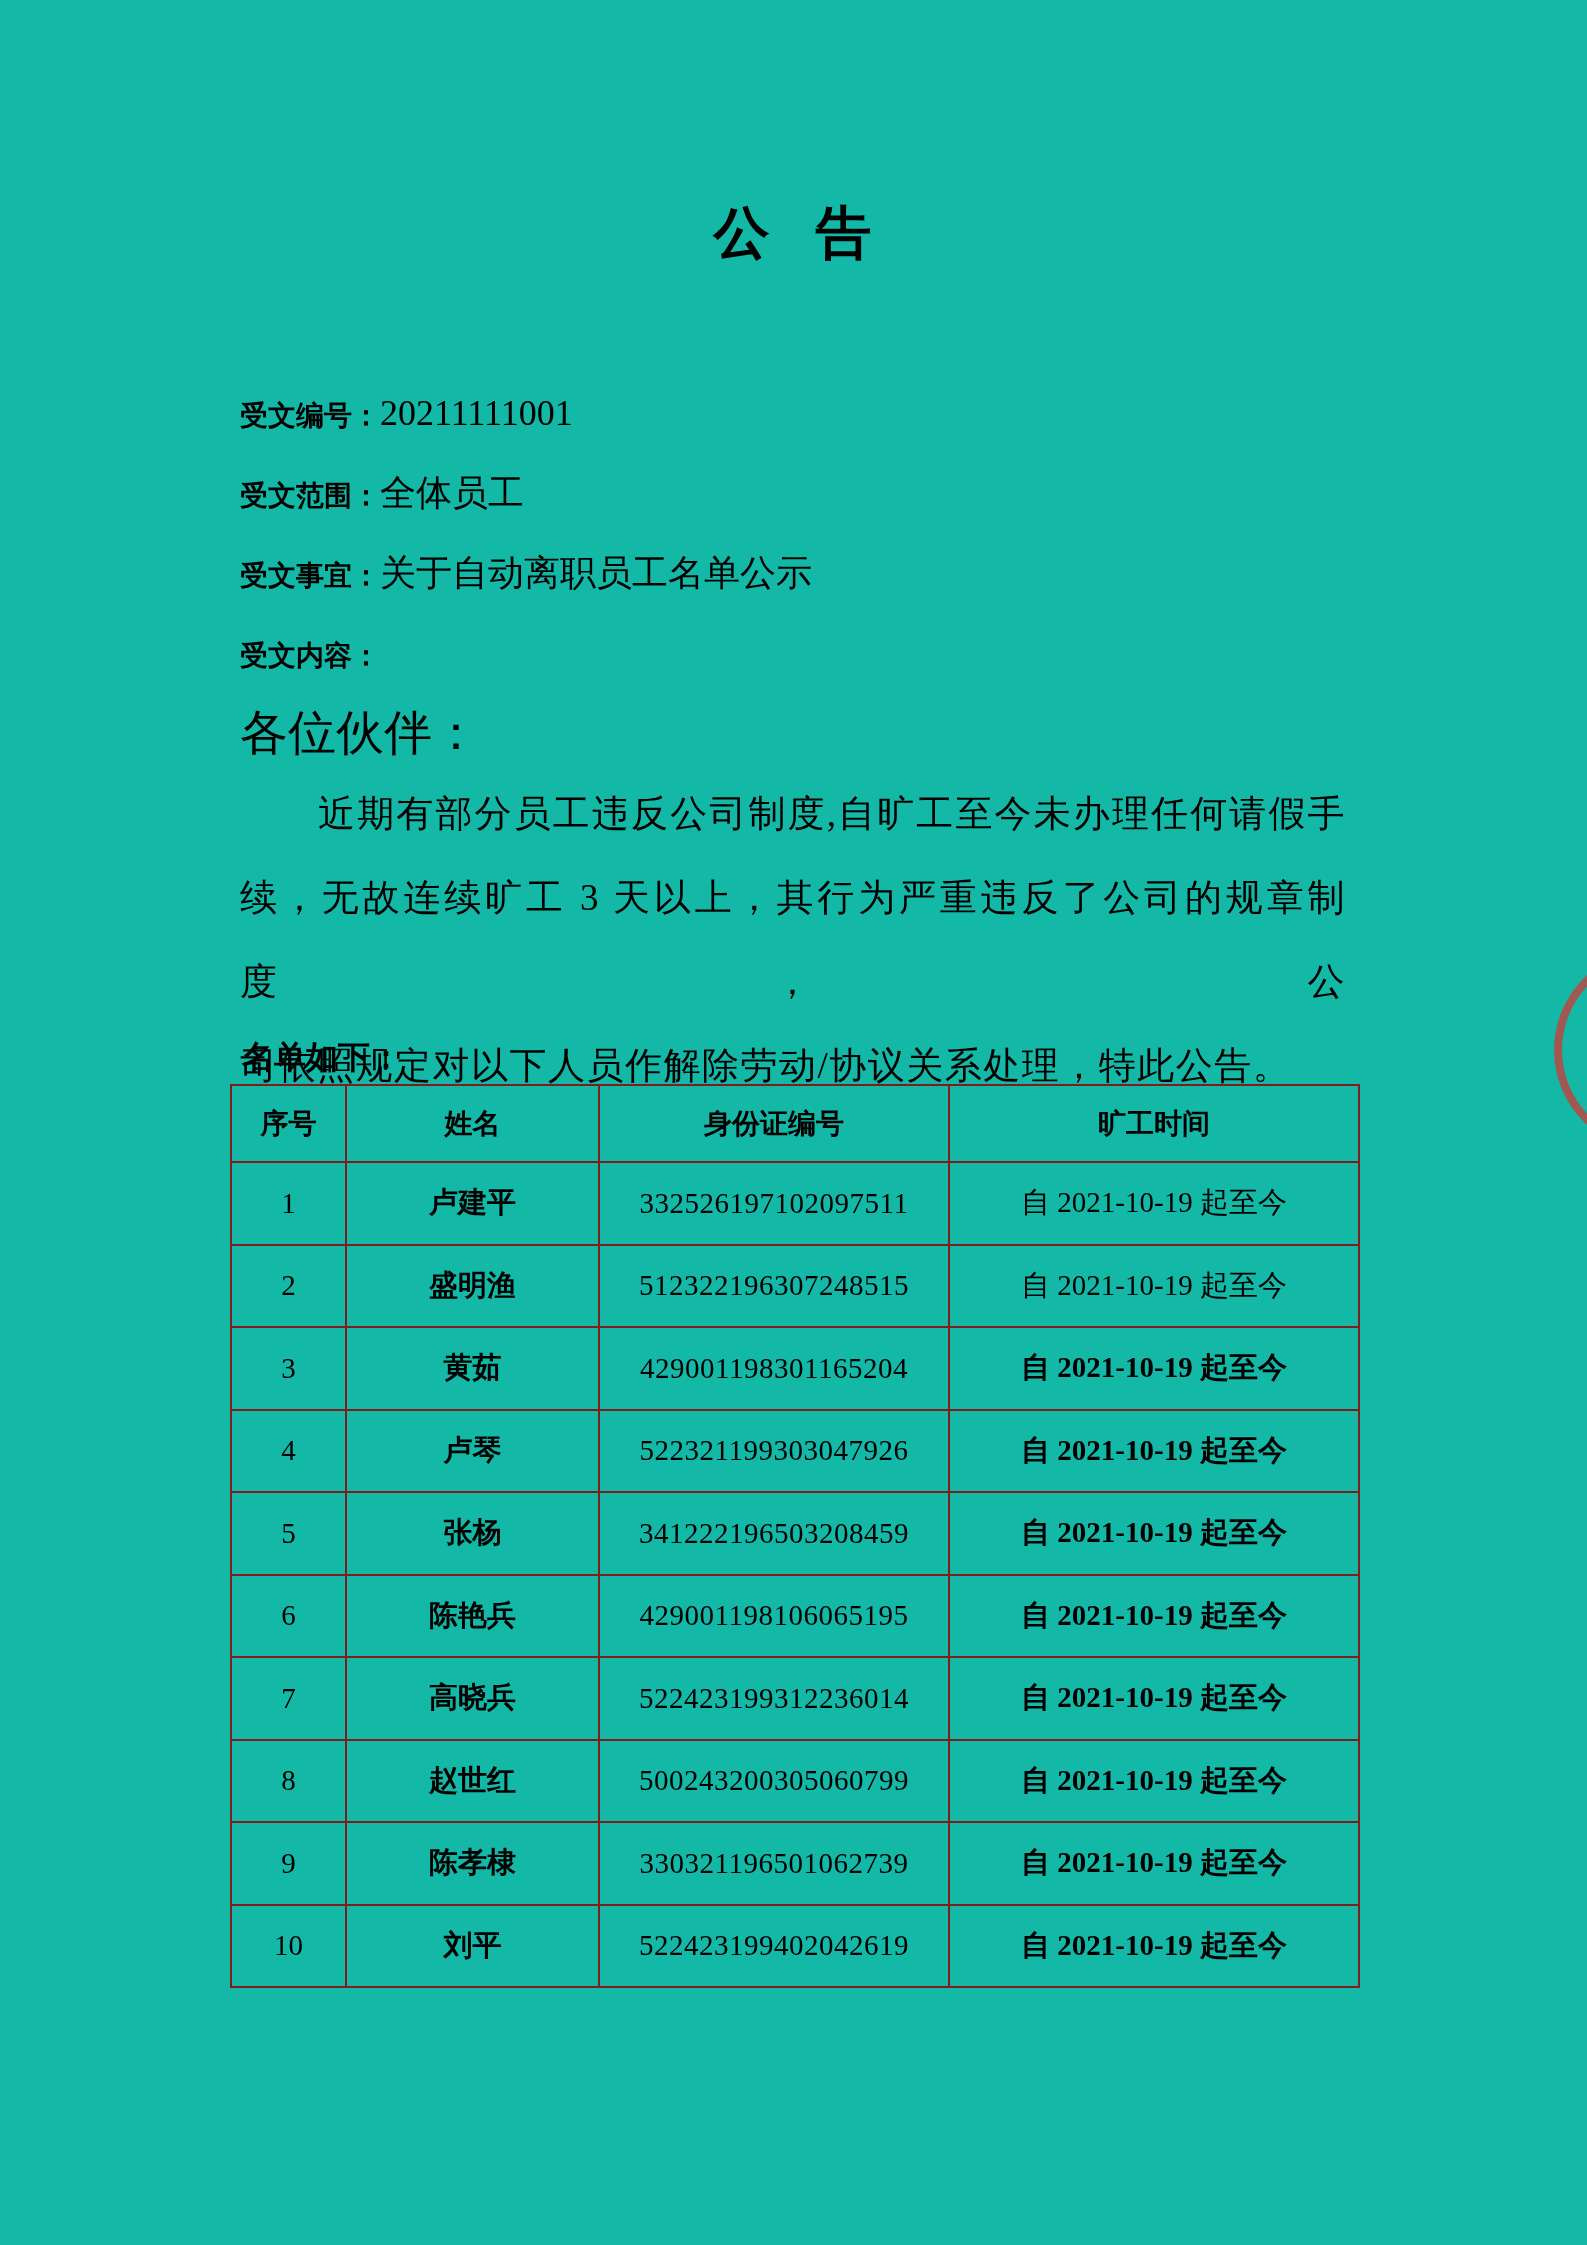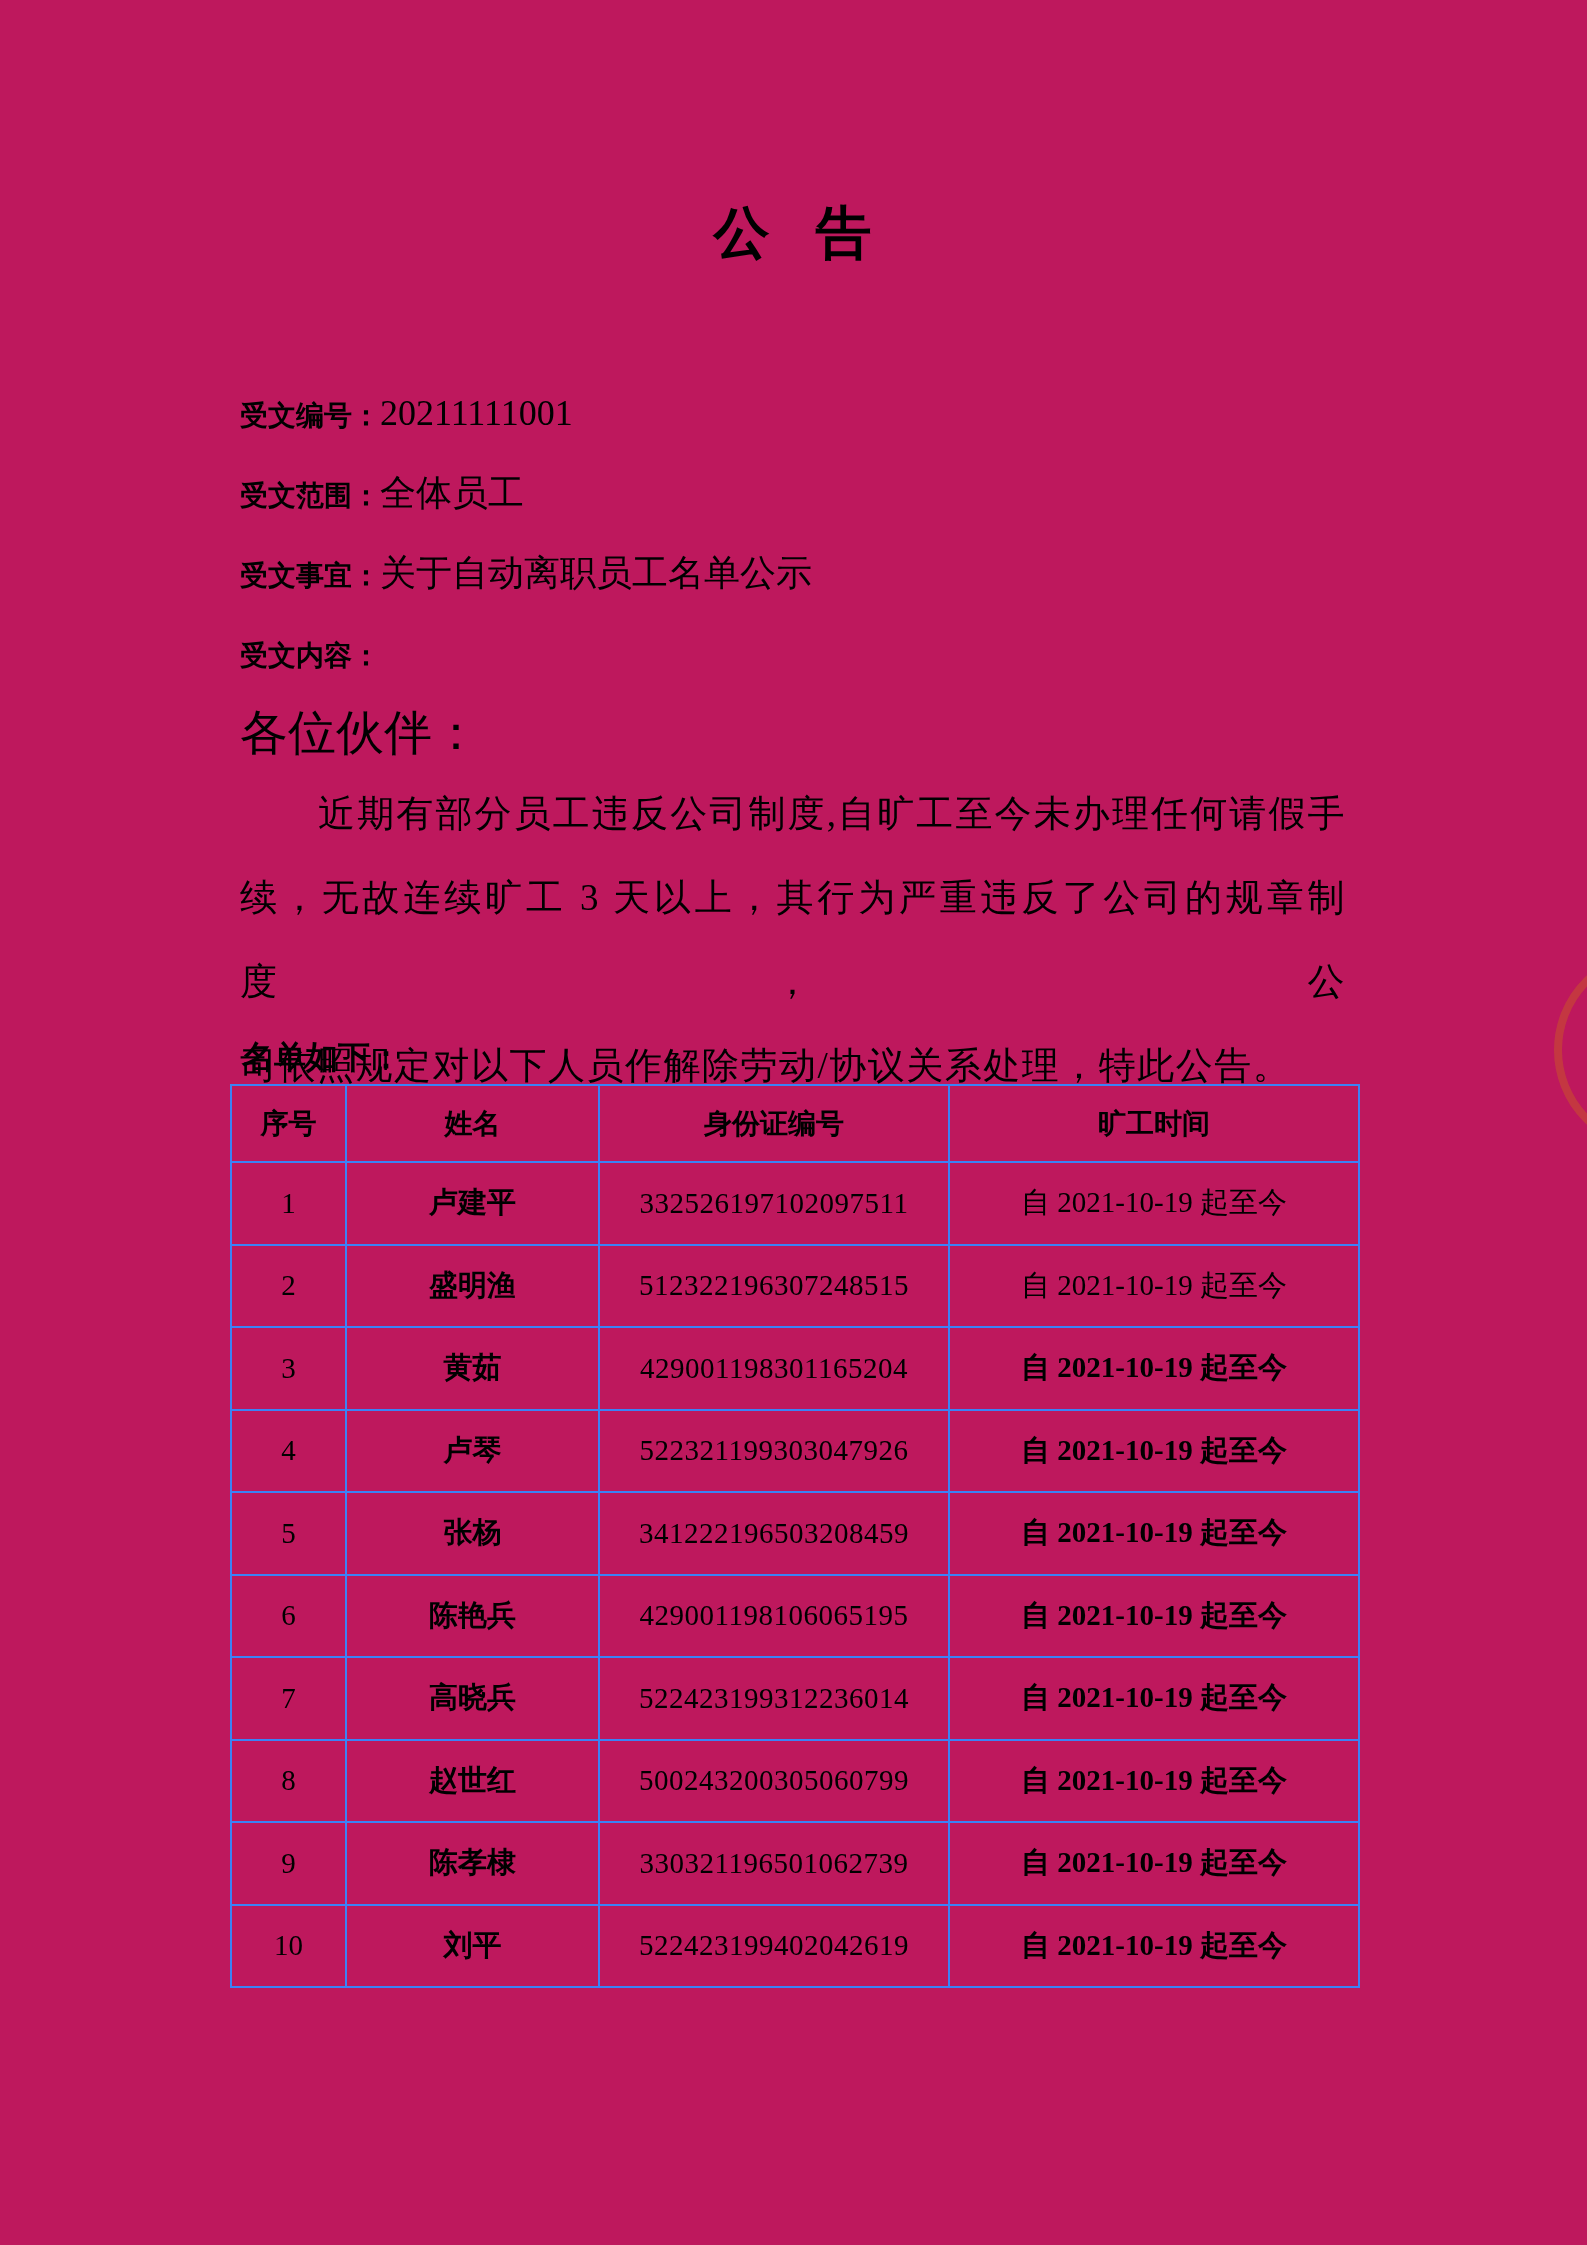--- a/index.html
+++ b/index.html
@@ -1,21 +1,21 @@
 <!DOCTYPE html>
 <html><head>
 <meta charset="utf-8">
 <style>
   html, body { margin: 0; padding: 0; background: #e8e8e8; }
   .page {
     position: relative;
     width: 1587px;
     height: 2245px;
     margin: 0 auto;
-    background: #be185d;
+    background: #14b8a6;
     overflow: hidden;
     color: #000;
     font-family: "Liberation Serif", "DejaVu Serif", serif;
   }
   .hei { font-family: "Liberation Sans", "DejaVu Sans", sans-serif; font-weight: bold; }
 
   .doc-title {
     position: absolute;
     top: 196px;
     left: 0;
@@ -69,21 +69,21 @@
     left: 230px;
     top: 1084px;
     width: 1128px;
   }
   table.roster {
     border-collapse: collapse;
     table-layout: fixed;
     width: 100%;
   }
   table.roster th, table.roster td {
-    border: 2px solid #3b82f6;
+    border: 2px solid #7f1d1d;
     text-align: center;
     vertical-align: middle;
     padding: 0;
     overflow: hidden;
     white-space: nowrap;
   }
   table.roster th { height: 75px; font-size: 28px; font-weight: bold; }
   table.roster td { height: 80.5px; font-size: 29px; }
   td.cell-no   { font-size: 28px; }
   td.cell-name { font-weight: bold; font-size: 30px; }

